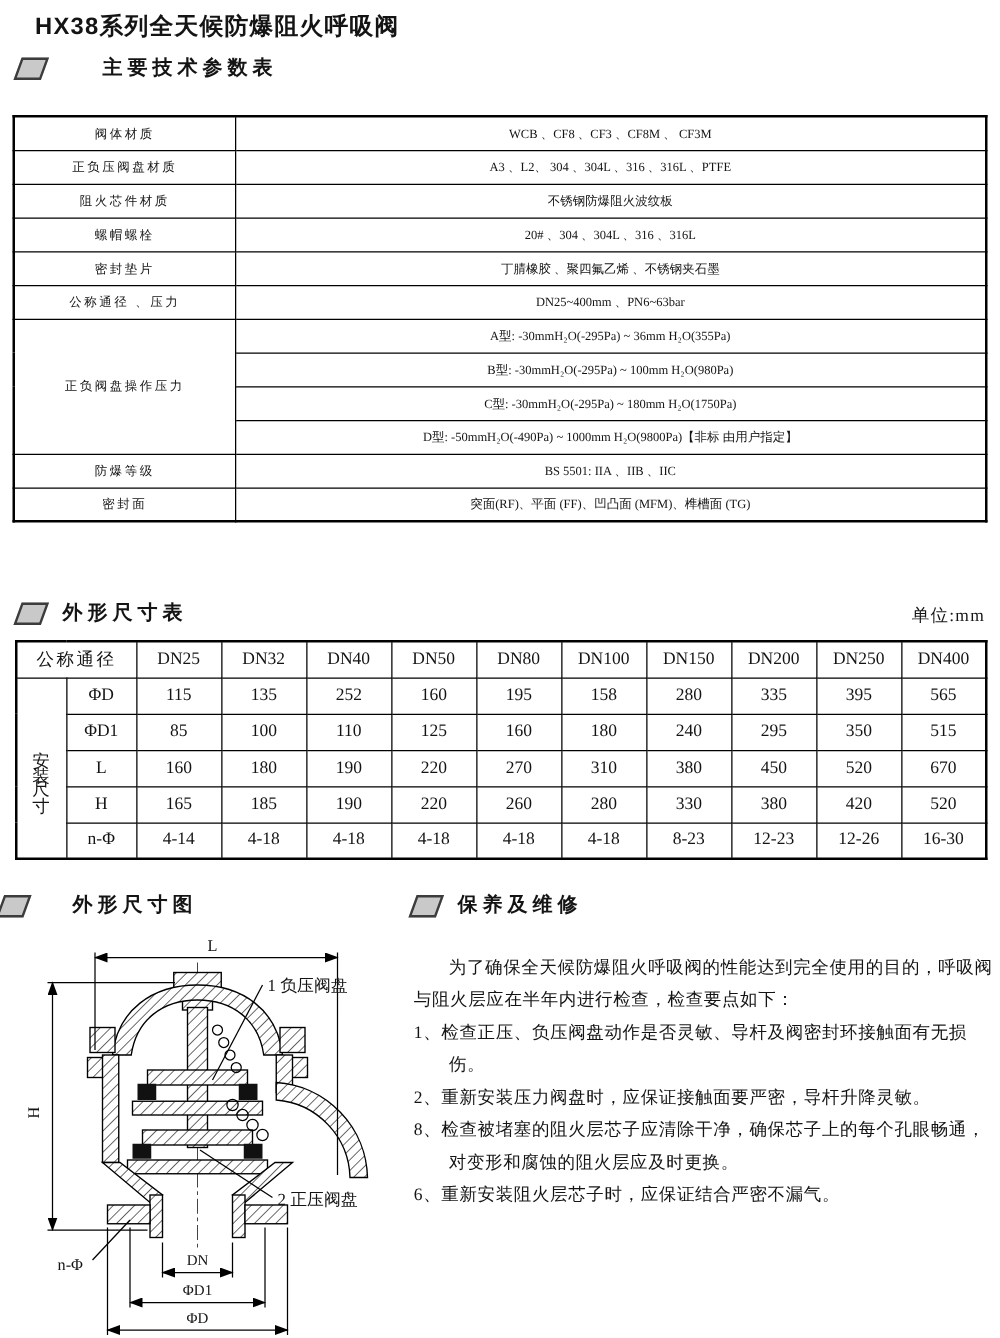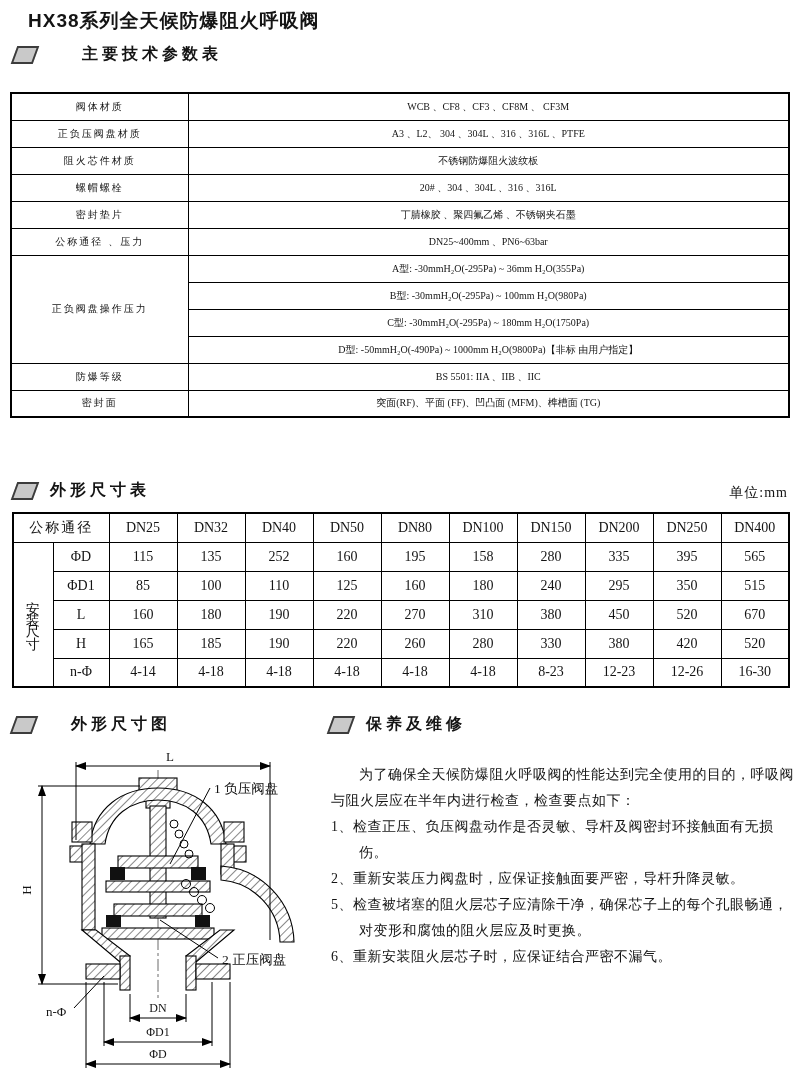--- a/index.html
+++ b/index.html
@@ -227,21 +227,21 @@
     <td>4-18</td>
     <td>4-18</td>
     <td>8-23</td>
     <td>12-23</td>
     <td>12-26</td>
     <td>16-30</td>
   </tr>
 </tbody>
   </table>
 
-<div class="abs sec-head" style="top:714px;left:13px;gap:36px;">
+<div class="abs sec-head" style="top:714px;left:0;gap:36px;">
   <span class="pgram"></span>
   <span>外形尺寸图</span>
 </div>
 <div class="abs sec-head" style="top:714px;left:330px;">
   <span class="pgram"></span>
   <span>保养及维修</span>
 </div>
 
 <svg class="abs" style="top:748px;left:18px;" width="306" height="322" viewBox="0 0 306 322">
   <defs>
@@ -329,15 +329,15 @@
   <text x="28" y="268" font-size="13">n-Φ</text>
   <text x="140" y="264" font-size="12" text-anchor="middle">DN</text>
   <text x="140" y="288" font-size="12" text-anchor="middle">ΦD1</text>
   <text x="140" y="310" font-size="12" text-anchor="middle">ΦD</text>
 </svg>
 
 <div class="abs maint" style="top:762px;left:331px;">
   <div class="intro">为了确保全天候防爆阻火呼吸阀的性能达到完全使用的目的，呼吸阀与阻火层应在半年内进行检查，检查要点如下：</div>
   <div class="item">1、检查正压、负压阀盘动作是否灵敏、导杆及阀密封环接触面有无损伤。</div>
   <div class="item">2、重新安装压力阀盘时，应保证接触面要严密，导杆升降灵敏。</div>
-  <div class="item">5、检查被堵塞的阻火层芯子应清除干净，确保芯子上的每个孔眼畅通，对变形和腐蚀的阻火层应及时更换。</div>
+  <div class="item">8、检查被堵塞的阻火层芯子应清除干净，确保芯子上的每个孔眼畅通，对变形和腐蚀的阻火层应及时更换。</div>
   <div class="item">6、重新安装阻火层芯子时，应保证结合严密不漏气。</div>
 </div>
 
 </body></html>

